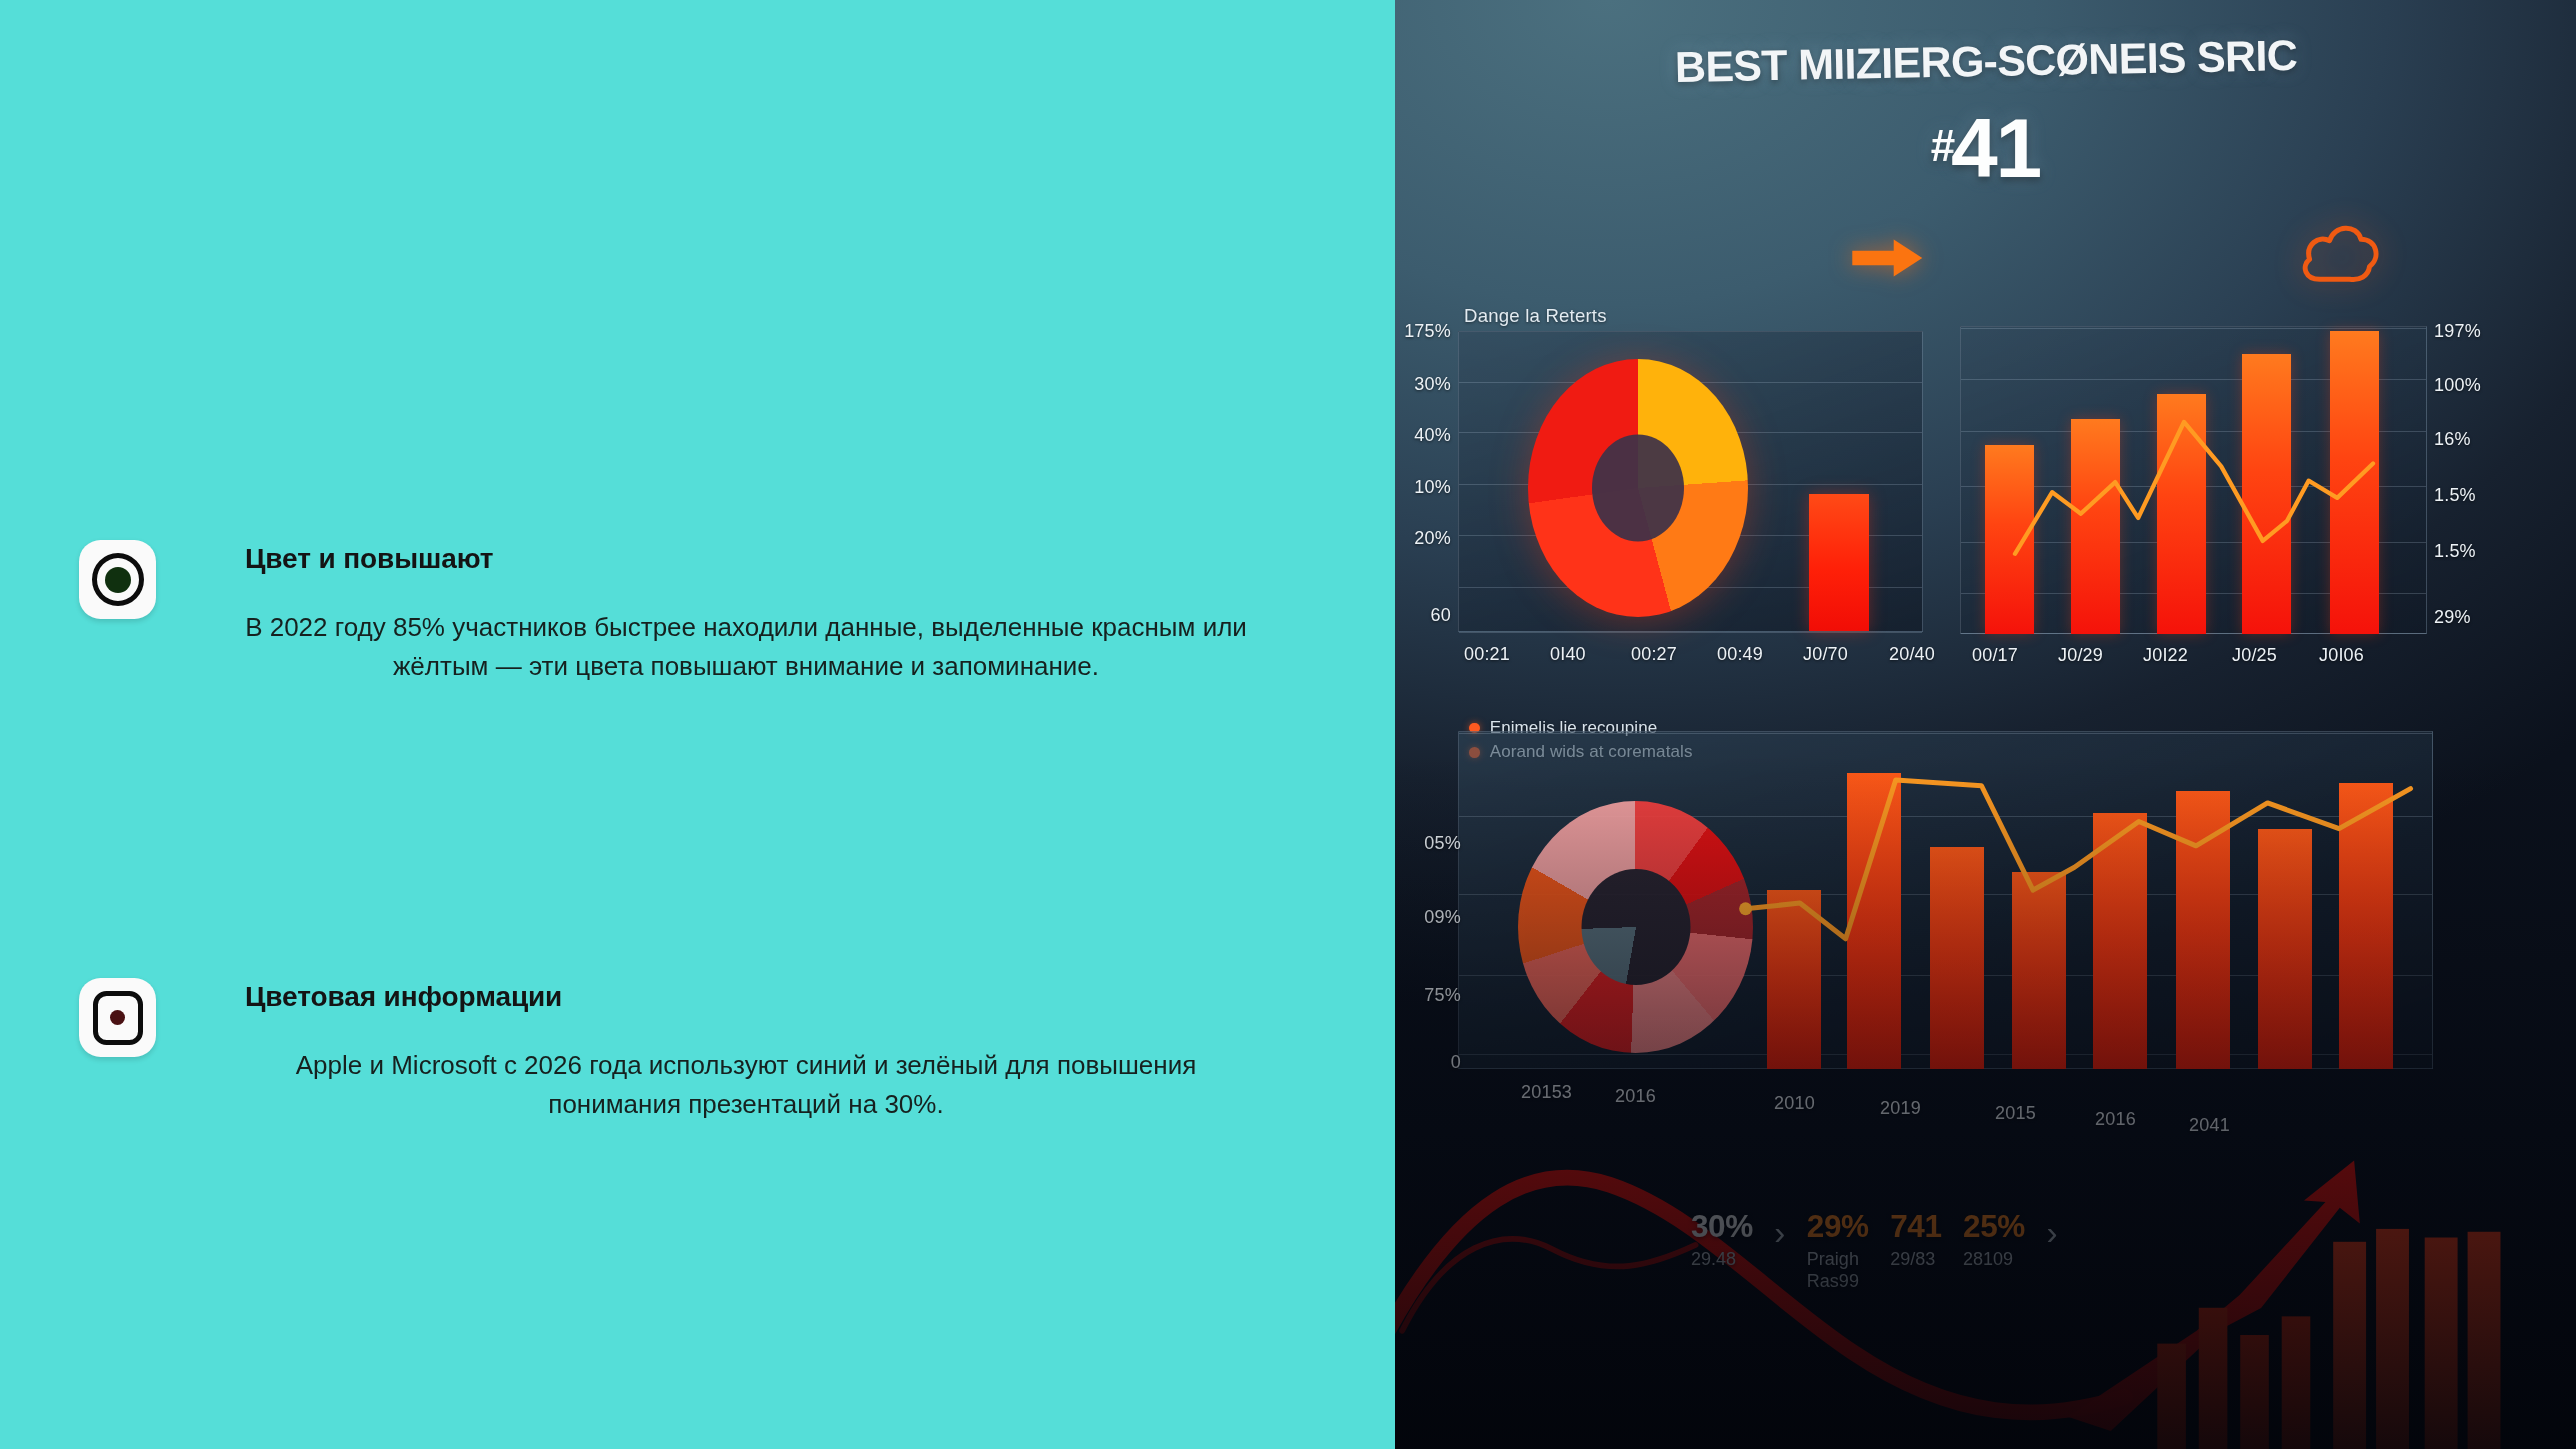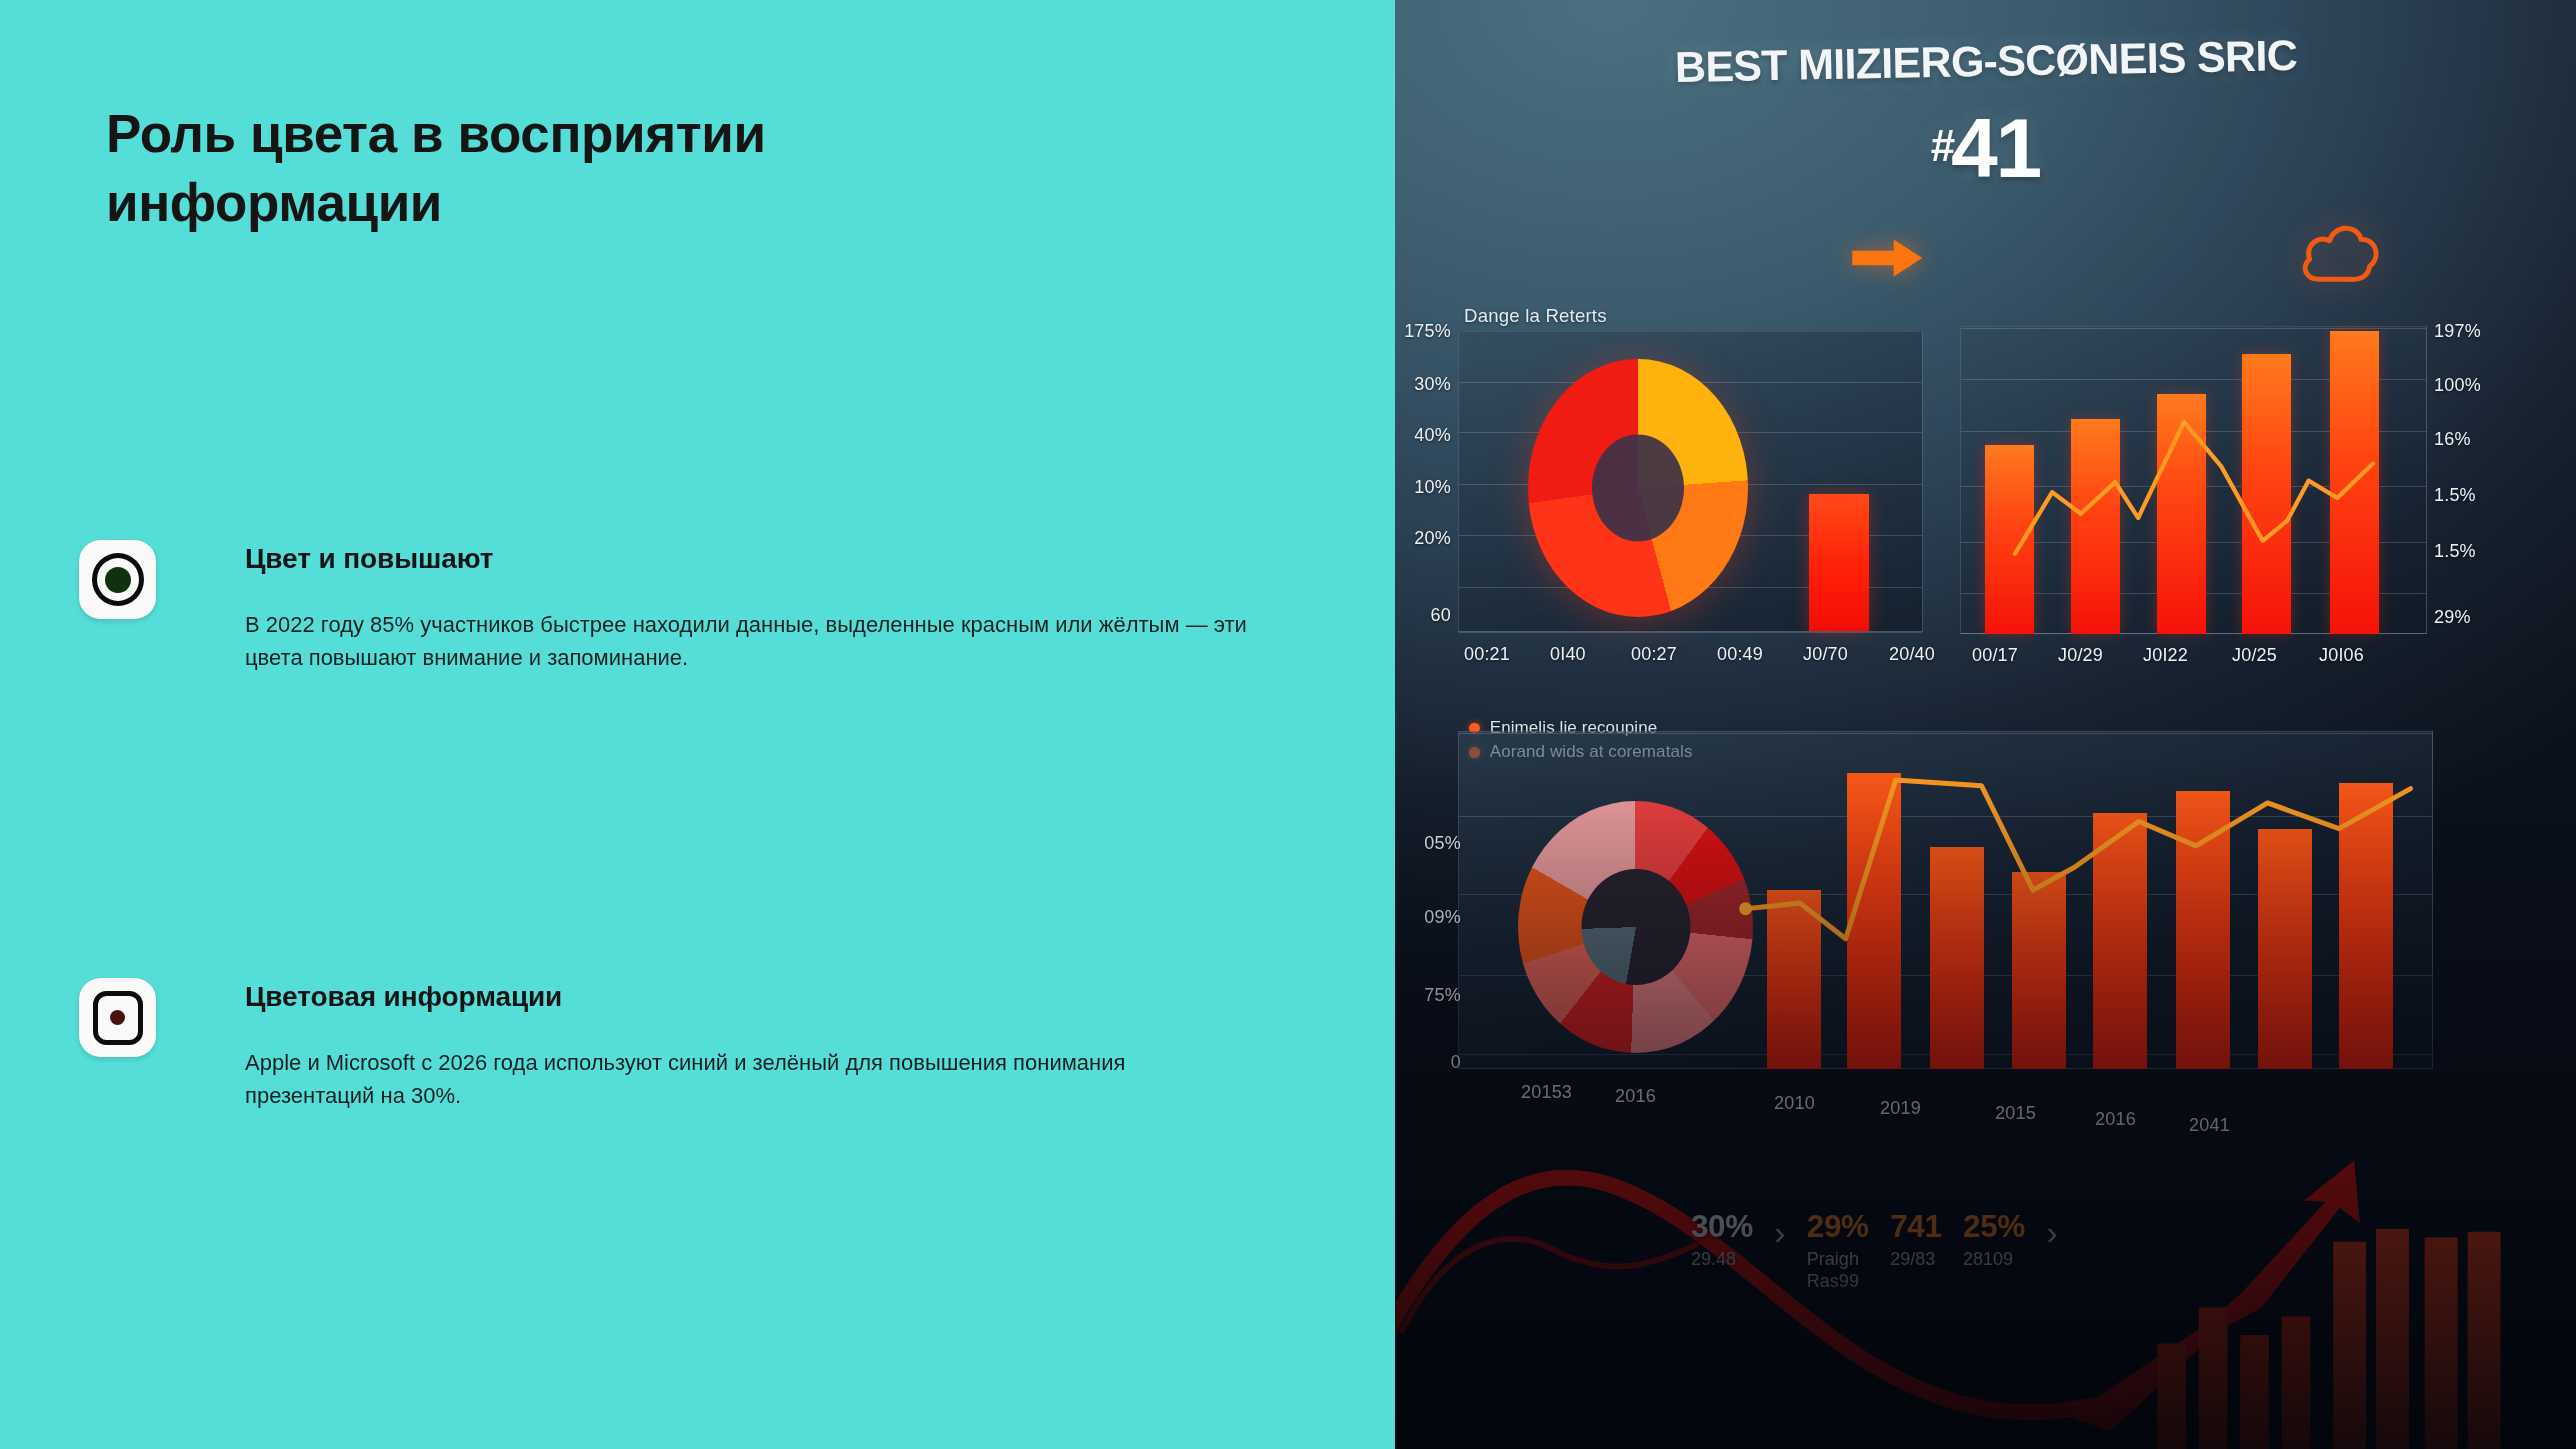--- a/index.html
+++ b/index.html
@@ -42,21 +42,21 @@
     border:5.7px solid #0C0C0C; display:flex; align-items:center; justify-content:center;
   }
   .sq-inner { width:15.7px; height:15.7px; border-radius:50%; background:#4A1113; }
 
   .b-body { margin-left:166px; padding-top:2.9px; }
   .b-head {
     font-size:28px; font-weight:700; color:#141414; letter-spacing:-0.1px;
     margin-bottom:33px;
   }
   .b-text {
-    font-size:22px; line-height:1.52; color:#16211F; max-width:1002px;
+    font-size:26px; line-height:1.52; color:#16211F; max-width:1002px;text-align:center;
   }
 
   
   .right {
     width:1181px; height:1449px; flex:0 0 1181px; position:relative;
     overflow:hidden;
     background:
       radial-gradient(120% 70% at 18% 0%, #4B707F 0%, #3C5C6E 30%, #2A3F52 55%, #17212F 78%, #0B111C 100%);
   }
   .right::after{
@@ -180,24 +180,20 @@
 
   svg { display:block; overflow:visible; }
 </style>
 </head>
 <body>
 
 <div class="slide">
 
   <div class="left">
 
-    <div class="title">
-      <span class="ln">Роль цвета в восприятии</span>
-      <span class="ln">информации</span>
-    </div>
 
     <div class="bullets">
 
       <div class="bullet">
         <div class="b-icon">
           <div class="ring-outer">
             <div class="ring-inner"></div>
           </div>
         </div>
         <div class="b-body">

